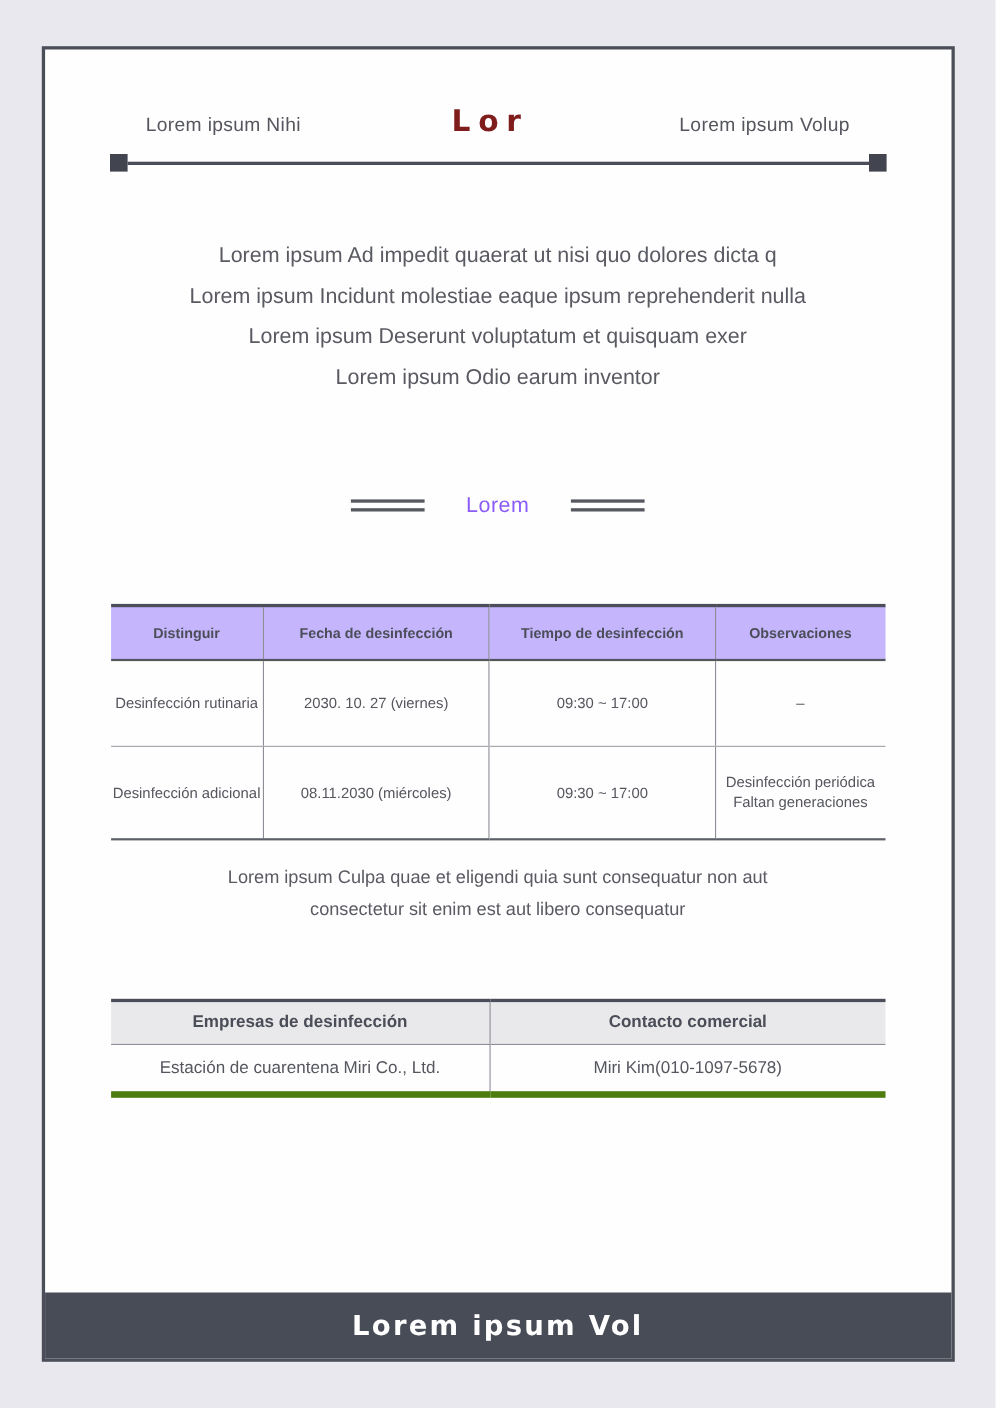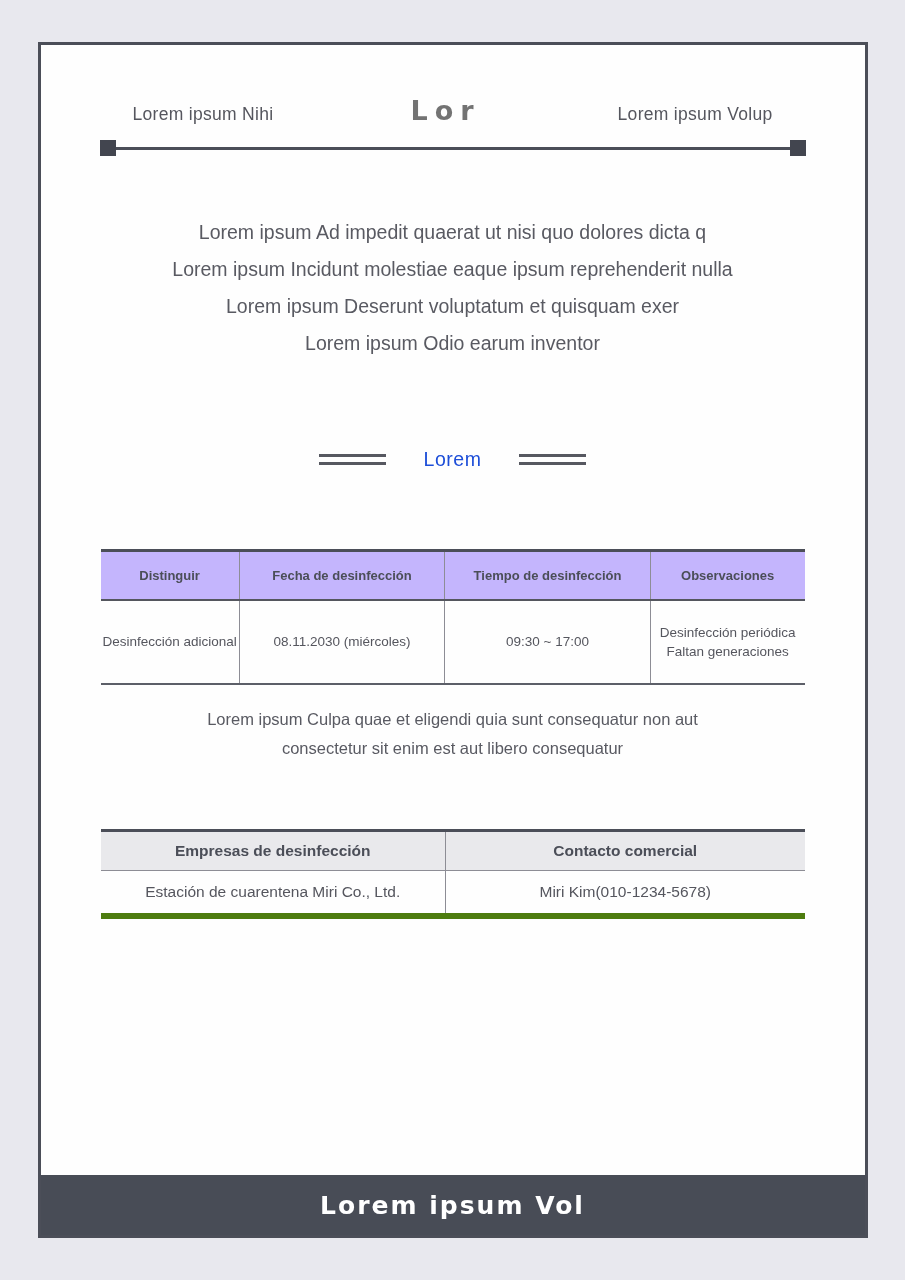--- a/index.html
+++ b/index.html
@@ -17,38 +17,38 @@
     display:flex; flex-direction:column;
   }
   
   .doc-header {
     margin:50px 92px 0;
     display:flex; justify-content:space-between; align-items:baseline;text-align:right;
   }
   .head-side { font-size:17.5px; color:#55565e; letter-spacing:0.3px; }
   .brand-logo {
     font-family:"DejaVu Sans", sans-serif;
-    font-size:27px; font-weight:bold; color:#737373; letter-spacing:7px;
+    font-size:27px; font-weight:bold; color:#7f1d1d; letter-spacing:7px;
   }
   .head-rule { display:flex; align-items:center; margin:14px 59px 0 59px; }
   .rule-square { width:16px; height:16px; background:#42454f; flex:0 0 auto; }
   .rule-line { flex:1; height:3px; background:#4b4e58; }
   
   .page-title {
     margin-top:103px;
     text-align:center;
     font-family:"DejaVu Sans", sans-serif;
     font-size:30px; font-weight:bold; color:#4b4e58; letter-spacing:2.5px;
   }
   
   .intro { margin-top:58px; text-align:center; font-size:19.5px; color:#595a62; line-height:37px; font-weight:300; }
   
   .section-divider { margin-top:86px; display:flex; justify-content:center; align-items:center; gap:38px; }
   .dbl-line { width:67px; height:11px; border-top:3px solid #565860; border-bottom:3px solid #565860; }
-  .section-divider-label { font-size:19.5px; color:#1d4ed8; letter-spacing:0.5px; }
+  .section-divider-label { font-size:19.5px; color:#8b5cf6; letter-spacing:0.5px; }
   
   .tbl-wrap { margin:0 60px; }
   table { width:100%; border-collapse:collapse; table-layout:fixed; }
   .schedule { margin-top:78px; }
   .schedule th {
     background:#c4b5fd; height:49px;
     font-size:13px; font-weight:bold; color:#4b4e58;
     border-top:3px solid #4b4e58; border-bottom:2px solid #54565e;
   }
   .schedule th + th, .schedule td + td { border-left:1px solid #8d8d95;margin-left:40px; }
@@ -128,20 +128,28 @@
         </colgroup>
       <thead>
         <tr>
           <th>Distinguir</th>
           <th>Fecha de desinfección</th>
           <th>Tiempo de desinfección</th>
           <th>Observaciones</th>
         </tr>
       </thead>
       <tbody>
+        <tr class="r1">
+          <td>Desinfección rutinaria</td>
+          <td>2030. 10. 27 (viernes)</td>
+          <td>09:30 ~ 17:00</td>
+          <td>
+            <span class="cell-line">–</span>
+          </td>
+        </tr>
         <tr class="r2">
           <td>Desinfección adicional</td>
           <td>08.11.2030 (miércoles)</td>
           <td>09:30 ~ 17:00</td>
           <td>
             <span class="cell-line">Desinfección periódica</span>
             <span class="cell-line">Faltan generaciones</span>
           </td>
         </tr>
       </tbody>
@@ -161,21 +169,21 @@
         </colgroup>
       <thead>
         <tr>
           <th>Empresas de desinfección</th>
           <th>Contacto comercial</th>
         </tr>
       </thead>
       <tbody>
         <tr>
           <td>Estación de cuarentena Miri Co., Ltd.</td>
-          <td>Miri Kim(010-1234-5678)</td>
+          <td>Miri Kim(010-1097-5678)</td>
         </tr>
       </tbody>
     </table>
   </div>
 
   <div class="footer-bar">
     <span class="footer-label">Lorem ipsum Vol</span>
   </div>
 
 </div>

